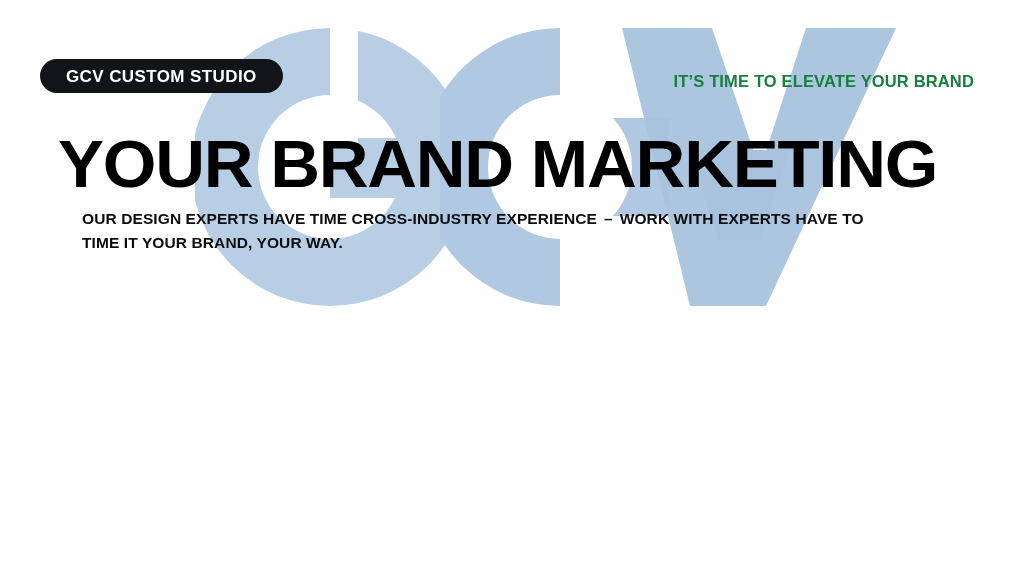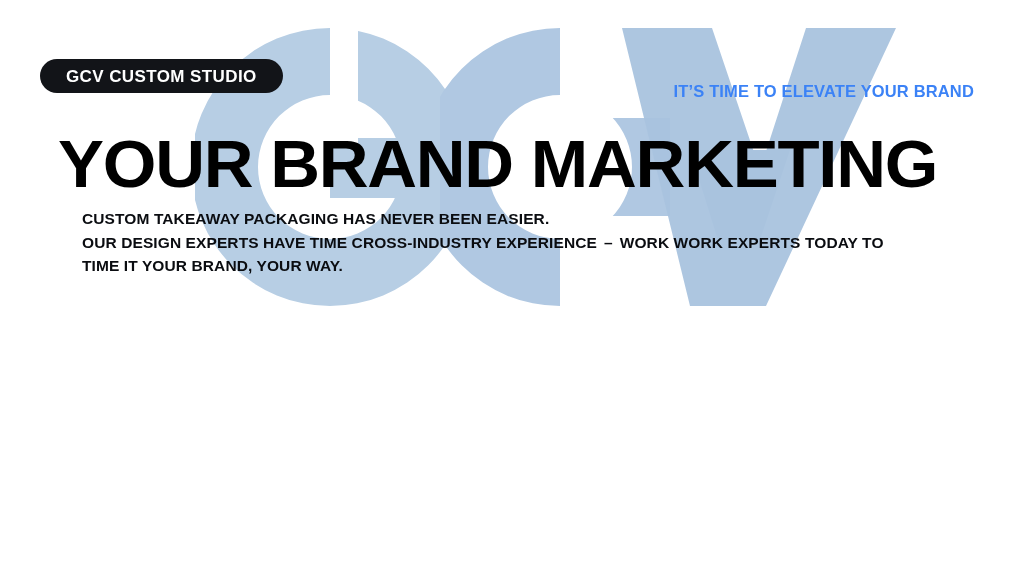--- a/index.html
+++ b/index.html
@@ -55,22 +55,22 @@
     font-size: 17px;
     font-weight: bold;
     letter-spacing: 0.4px;
     white-space: nowrap;
     line-height: 1;
   }
 
   .tagline {
     position: absolute;
     right: 50px;
-    top: 24px;
-    color: #3b82f6;
+    top: 14px;
+    color: #15803d;
     font-size: 16.5px;
     font-weight: bold;
     letter-spacing: 0.15px;
     white-space: nowrap;
     line-height: 1;
     text-align: right;
   }
 
   
   .headline {
@@ -157,18 +157,17 @@
     <div class="brand-pill">
       <span class="brand-pill-label">GCV CUSTOM STUDIO</span>
     </div>
 
     <div class="tagline">IT’S TIME TO ELEVATE YOUR BRAND</div>
   </div>
 
   <div class="headline">YOUR BRAND MARKETING</div>
 
   <div class="body-copy">
-    <div class="body-line">CUSTOM TAKEAWAY PACKAGING HAS NEVER BEEN EASIER.</div>
-    <div class="body-line"><span>OUR DESIGN EXPERTS HAVE TIME CROSS-INDUSTRY EXPERIENCE</span><span class="dash-sep">–</span><span>WORK WORK EXPERTS TODAY TO</span></div>
+    <div class="body-line"><span>OUR DESIGN EXPERTS HAVE TIME CROSS-INDUSTRY EXPERIENCE</span><span class="dash-sep">–</span><span>WORK WITH EXPERTS HAVE TO</span></div>
     <div class="body-line">TIME IT YOUR BRAND, YOUR WAY.</div>
   </div>
 
 </div>
 
 </body></html>

